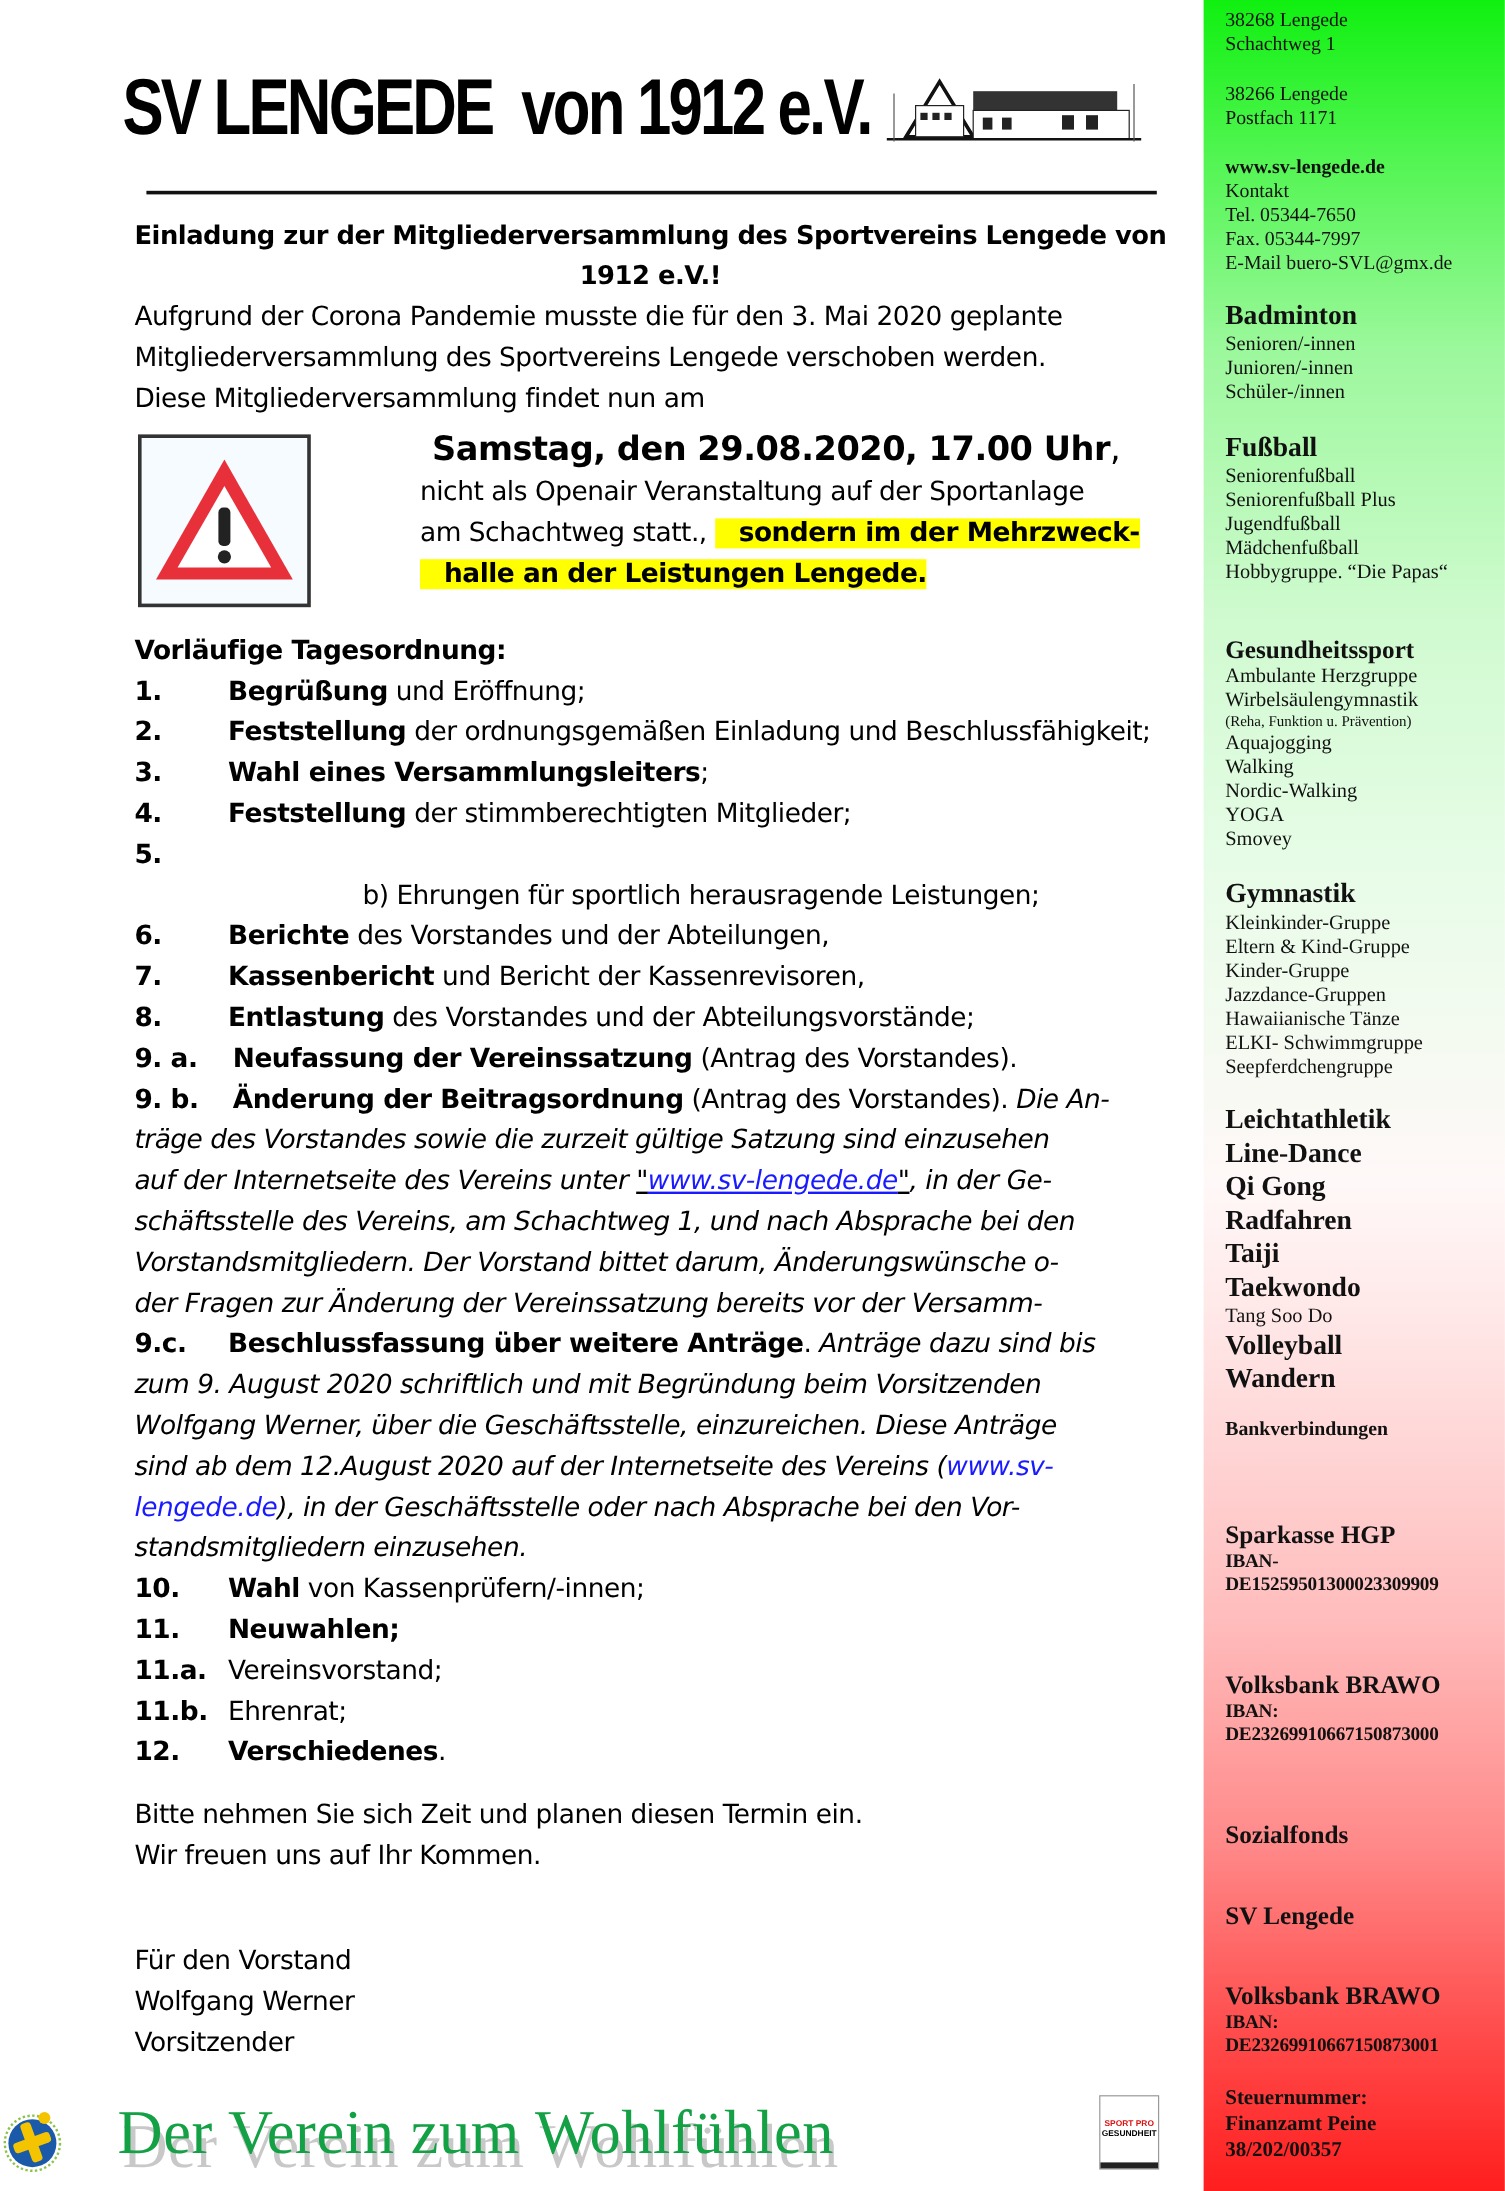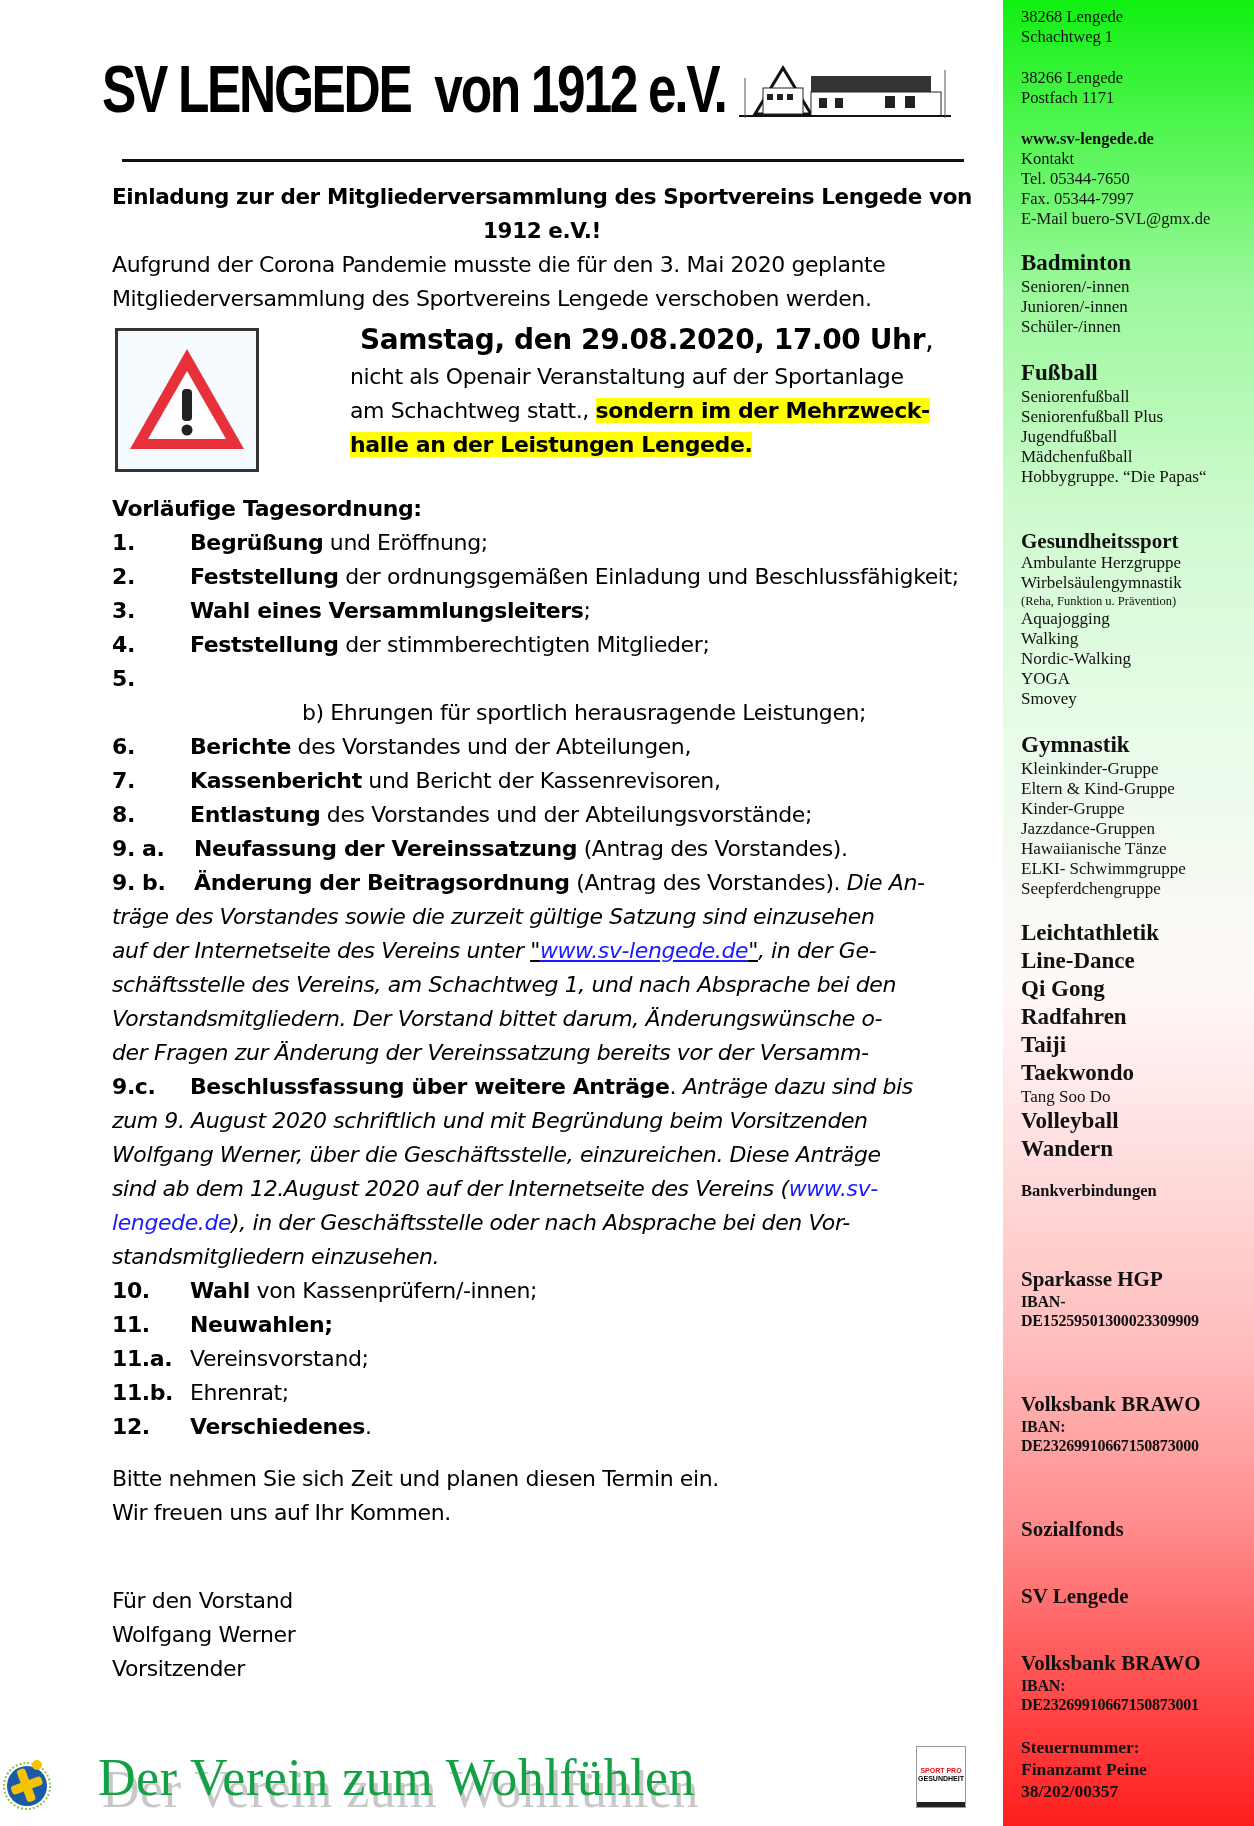--- a/index.html
+++ b/index.html
@@ -26,21 +26,21 @@
   }
   .heading { font-weight: 700; text-align: center; font-size: 21.5px; }
   .para { }
   .event-row { position: relative; height: 150px; margin-top: 4px; }
   .warn-box {
     position: absolute; left: 3px; top: 8px; width: 144px; height: 144px;
     border: 3px solid #333; background: #f5fbff;
   }
   .event-text { position: absolute; left: 238px; top: 0; width: 630px; }
   .event-date { font-weight: 700; font-size: 28px; line-height: 40px; padding-left: 10px; }
-  .hl { background: #ffff00; font-weight: 700; }
+  .hl { background: #ffff00; font-weight: 700; padding-left: 20px; }
 
   .agenda-title { font-weight: 700; margin-top: 22px; }
   .row { display: flex; }
   .num { width: 78px; font-weight: 700; flex: none; }
   .num.wide { width: 82px; }
   .b { font-weight: 700; }
   .it { font-style: italic; }
   .link { color: #1a1aff; text-decoration: underline; }
   .link-plain { color: #1a1aff; }
   .indent-b { padding-left: 190px; }
@@ -115,20 +115,21 @@
   <div class="rule"></div>
 
   <div class="doc">
     <div class="heading">
       <div>Einladung zur der Mitgliederversammlung des Sportvereins Lengede von</div>
       <div>1912 e.V.!</div>
     </div>
     <div class="para">
       <div>Aufgrund der Corona Pandemie musste die für den 3. Mai 2020 geplante</div>
       <div>Mitgliederversammlung des Sportvereins Lengede verschoben werden.</div>
+      <div>Diese Mitgliederversammlung findet nun am</div>
     </div>
 
     <div class="event-row">
       <div class="warn-box">
         <svg width="138" height="138" viewBox="0 0 138 138">
           <polygon points="69,18 126,118 12,118" fill="#e8303a"></polygon>
           <polygon points="69,40 108,108 30,108" fill="#ffffff"></polygon>
           <rect x="64" y="58" width="10" height="32" rx="4" fill="#222"></rect>
           <circle cx="69" cy="99" r="5.5" fill="#222"></circle>
         </svg>

